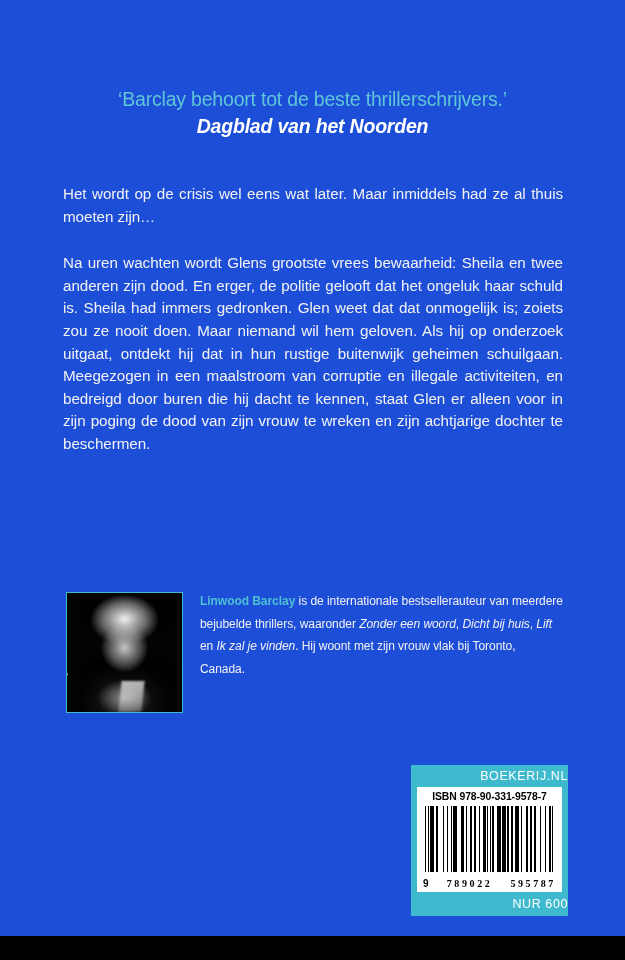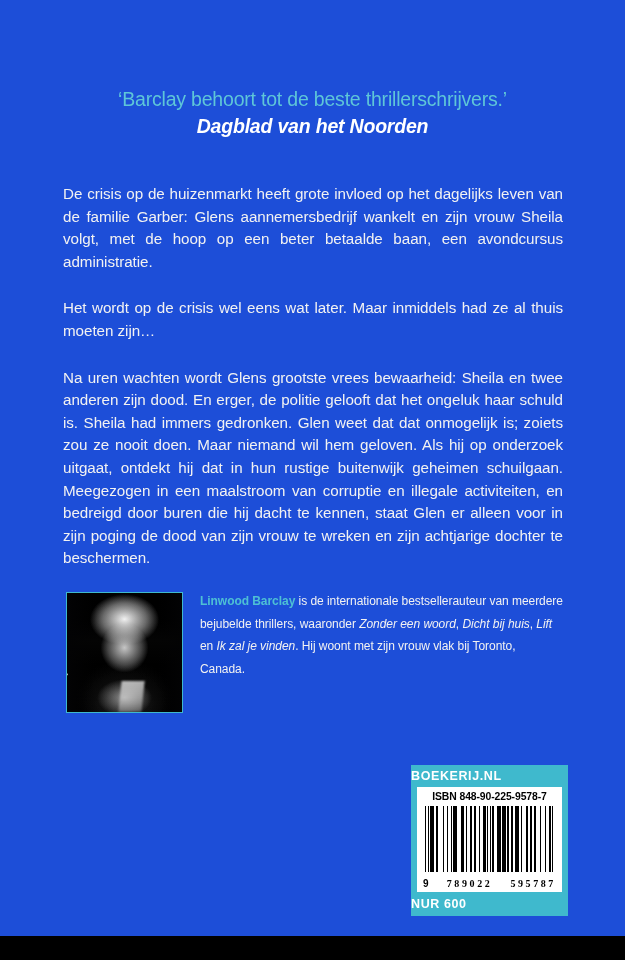--- a/index.html
+++ b/index.html
@@ -148,23 +148,23 @@
     width: 157px;
     height: 151px;
     background: #3fb9cd;
     box-sizing: border-box;
     padding: 0;
   }
   .barcode-top-label,
   .barcode-bottom-label {
     height: 22px;
     line-height: 22px;
-    text-align: left;
+    text-align: right;
     color: #ffffff;
-    font-weight: bold;
+    font-weight: normal;
     font-size: 12.5px;
     letter-spacing: 0.6px;
   }
   .barcode-bottom-label {
     height: 24px;
     line-height: 24px;
     font-size: 12.5px;
   }
   .barcode-white {
     background: #ffffff;
@@ -224,42 +224,41 @@
 <body>
 
 <div id="cover">
 
   <div class="quote-block">
     <div class="quote-line">‘Barclay behoort tot de beste thrillerschrijvers.’</div>
     <div class="quote-source">Dagblad van het Noorden</div>
   </div>
 
   <div class="blurb">
-    <p>De crisis op de huizenmarkt heeft grote invloed op het dagelijks leven van de familie Garber: Glens aannemersbedrijf wankelt en zijn vrouw Sheila volgt, met de hoop op een beter betaalde baan, een avondcursus administratie.</p>
     <p>Het wordt op de crisis wel eens wat later. Maar inmiddels had ze al thuis moeten zijn…</p>
     <p>Na uren wachten wordt Glens grootste vrees bewaarheid: Sheila en twee anderen zijn dood. En erger, de politie gelooft dat het ongeluk haar schuld is. Sheila had immers gedronken. Glen weet dat dat onmogelijk is; zoiets zou ze nooit doen. Maar niemand wil hem geloven. Als hij op onderzoek uitgaat, ontdekt hij dat in hun rustige buitenwijk geheimen schuilgaan. Meegezogen in een maalstroom van corruptie en illegale activiteiten, en bedreigd door buren die hij dacht te kennen, staat Glen er alleen voor in zijn poging de dood van zijn vrouw te wreken en zijn achtjarige dochter te beschermen.</p>
   </div>
 
   <div class="author-section">
     <div class="author-photo">
       <div class="photo-canvas"></div>
       <div class="photo-shadow-l"></div>
       <div class="photo-shadow-r"></div>
       <div class="photo-collar"></div>
       <div class="photo-credit">© Bill Taylor</div>
     </div>
     <div class="author-bio">
       <span class="author-name">Linwood Barclay</span><span> is de internationale bestsellerauteur van meerdere bejubelde thrillers, waaronder </span><span class="book-title">Zonder een woord</span><span>, </span><span class="book-title">Dicht bij huis</span><span>, </span><span class="book-title">Lift</span><span> en </span><span class="book-title">Ik zal je vinden</span><span>. Hij woont met zijn vrouw vlak bij Toronto, Canada.</span>
     </div>
   </div>
 
   <div class="barcode-block">
     <div class="barcode-top-label">BOEKERIJ.NL</div>
     <div class="barcode-white">
-      <div class="isbn-text">ISBN 848-90-225-9578-7</div>
+      <div class="isbn-text">ISBN 978-90-331-9578-7</div>
       <div class="bars" id="bars">
           <i style="width: 1.05263%; flex: 0 0 auto;"></i>
           <i class="g" style="width: 1.05263%; flex: 0 0 auto;"></i>
           <i style="width: 1.05263%; flex: 0 0 auto;"></i>
           <i class="g" style="width: 1.05263%; flex: 0 0 auto;"></i>
           <i style="width: 3.15789%; flex: 0 0 auto;"></i>
           <i class="g" style="width: 1.05263%; flex: 0 0 auto;"></i>
           <i style="width: 2.10526%; flex: 0 0 auto;"></i>
           <i class="g" style="width: 3.15789%; flex: 0 0 auto;"></i>
           <i style="width: 1.05263%; flex: 0 0 auto;"></i>

